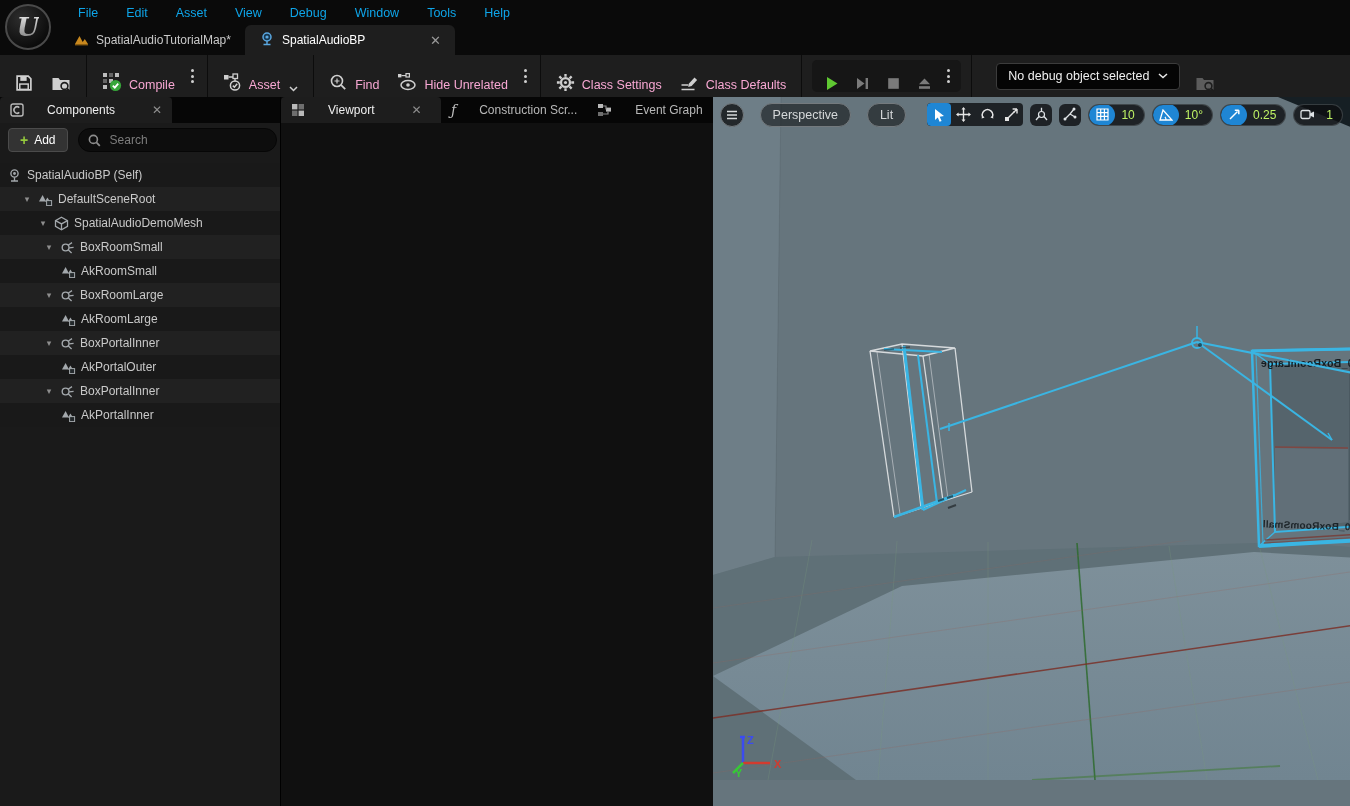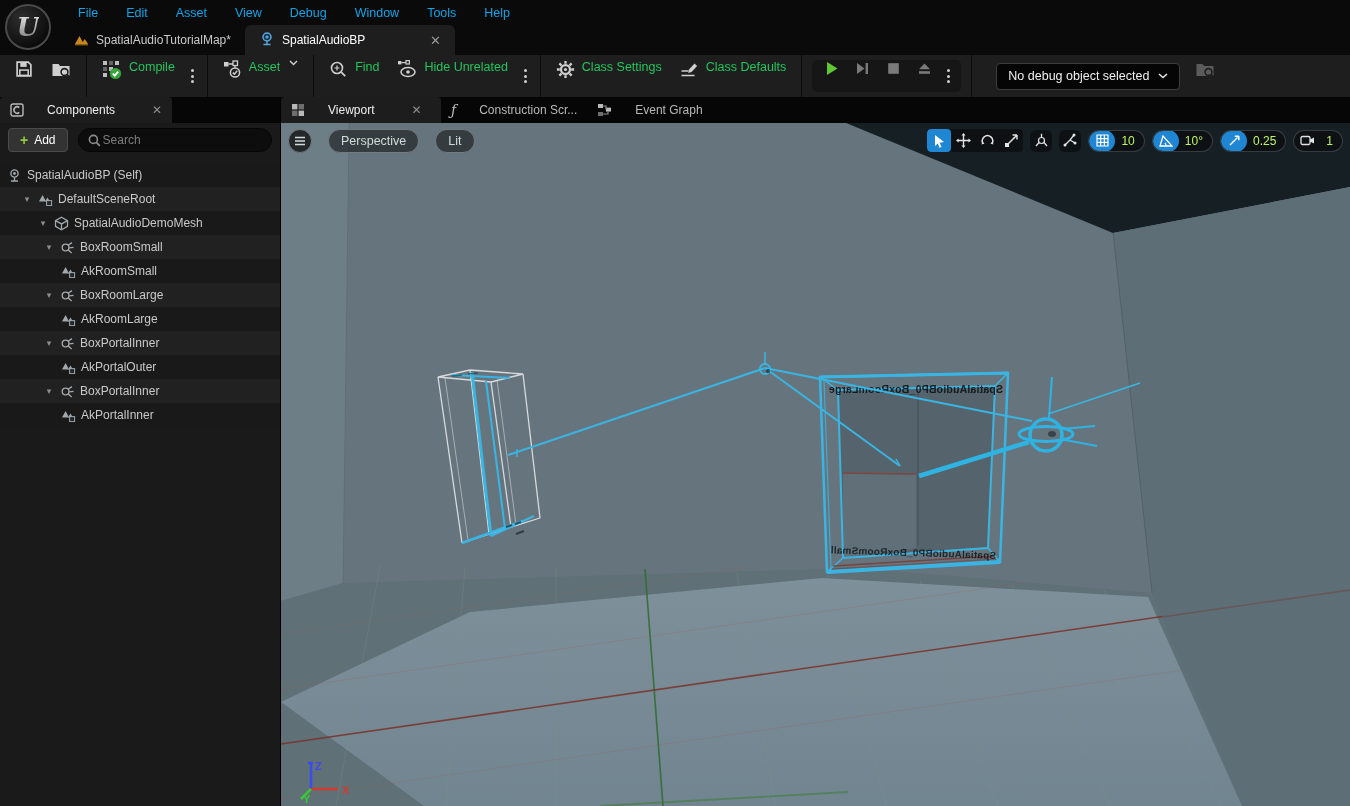--- a/index.html
+++ b/index.html
@@ -16,55 +16,55 @@
     background:linear-gradient(180deg,#f0f0f0,#777);-webkit-background-clip:text;background-clip:text;color:transparent;}
 
   
   .tabrow{height:30px;background:#0a0a0a;display:flex;align-items:flex-end;padding-left:60px;}
   .atab{height:30px;display:flex;align-items:center;gap:7px;padding:0 14px;color:#c9c9c9;}
   .atab.active{background:#1e1e1e;border-radius:6px 6px 0 0;color:#fff;width:210px;}
   .atab .x{color:#9a9a9a;font-size:13px;margin-left:auto;}
 
   
   .toolbar{height:42px;background:#1e1e1e;display:flex;align-items:center;padding:0 6px;}
-  .tbtn{display:flex;align-items:flex-start;gap:7px;padding:0 9px;height:32px;border-radius:4px;color:#22c55e;font-size:12.5px;white-space:nowrap;}
+  .tbtn{display:flex;align-items:flex-end;gap:7px;padding:0 9px;height:32px;border-radius:4px;color:#f9a8d4;font-size:12.5px;white-space:nowrap;}
   .sep{width:1px;height:42px;background:#0c0c0c;margin:0 6px;flex:0 0 1px;}
   .kebab{display:flex;flex-direction:column;gap:2.5px;padding:0 7px;}
   .kebab i{width:3px;height:3px;border-radius:50%;background:#cfcfcf;}
   .chev{margin-left:2px;}
   .playgroup{display:flex;align-items:center;background:#161616;border-radius:5px;height:32px;padding:0 4px;margin:0 4px;}
   .playgroup .tbtn{padding:0 7px;}
   .debug-pill{display:flex;align-items:center;gap:9px;background:#050505;border:1px solid #3c3c3c;border-radius:4px;height:27px;padding:0 11px;color:#f0f0f0;margin-left:18px;font-size:12.5px;}
   .faded{opacity:.35;}
 
   
   .main{display:flex;height:709px;}
   .left-panel{width:281px;background:#1a1a1a;border-right:1px solid #000;display:flex;flex-direction:column;}
   .ptabbar{height:26px;background:#060606;display:flex;align-items:stretch;}
   .ptab{display:flex;align-items:center;gap:23px;padding:0 10px;color:#b8b8b8;}
   .ptab.active{background:#1d1d1d;color:#efefef;border-radius:4px 4px 0 0;}
   .ptab .x{color:#8f8f8f;font-size:12px;margin-left:14px;}
 
   .addsearch{height:34px;display:flex;align-items:center;gap:10px;padding:0 8px;background:#1a1a1a;}
   .add-btn{display:flex;align-items:center;gap:6px;background:#333;border:1px solid #4b4b4b;border-radius:4px;height:24px;padding:0 11px;color:#fff;}
   .add-btn .plus{color:#95c93d;font-weight:bold;font-size:14px;}
-  .searchbox{flex:1;display:flex;align-items:center;background:#0d0d0d;border:1px solid #060606;border-radius:12px;height:24px;padding:0 9px;}
+  .searchbox{flex:1;display:flex;align-items:center;gap:7px;background:#0d0d0d;border:1px solid #060606;border-radius:12px;height:24px;padding:0 9px;}
   .searchbox input{flex:1;background:transparent;border:none;outline:none;color:#ddd;font-size:12px;}
   .searchbox input::placeholder{color:#7d7d7d;}
 
   .tree{margin-top:6px;}
   .trow{height:24px;display:flex;align-items:center;gap:5px;color:#c9c9c9;font-size:12px;}
   .trow:nth-child(odd){background:#191919;}
   .trow:nth-child(even){background:#212121;}
   .arr{color:#8d8d8d;font-size:9px;width:10px;text-align:center;}
   .ticon{display:flex;width:16px;justify-content:center;}
   .d0{padding-left:6px;}.d1{padding-left:22px;}.d2{padding-left:38px;}.d3{padding-left:44px;}.d4{padding-left:60px;}
 
   
-  .viewport-col{flex:1;display:flex;flex-direction:column;text-align:center;}
+  .viewport-col{flex:1;display:flex;text-align:center;}
   .vtabbar{height:26px;background:#060606;display:flex;align-items:stretch;}
   .vp{position:relative;flex:1;overflow:hidden;background:#66757d;}
   .vp svg.scene{position:absolute;inset:0;display:block;}
 
   .vp-topleft{position:absolute;left:7px;top:6px;display:flex;align-items:center;gap:16px;}
   .round-menu{width:24px;height:24px;border-radius:50%;background:rgba(22,25,27,.85);border:1.5px solid #747a7e;display:flex;align-items:center;justify-content:center;}
   .pill{height:24px;border-radius:12px;background:rgba(18,21,23,.6);border:1.5px solid #747a7e;color:#d6d9da;display:flex;align-items:center;padding:0 12px;font-size:12.5px;}
 
   .vp-topright{position:absolute;right:7px;top:6px;display:flex;align-items:center;gap:7px;}
   .toolgroup{display:flex;background:rgba(12,14,16,.8);border-radius:4px;overflow:hidden;}

